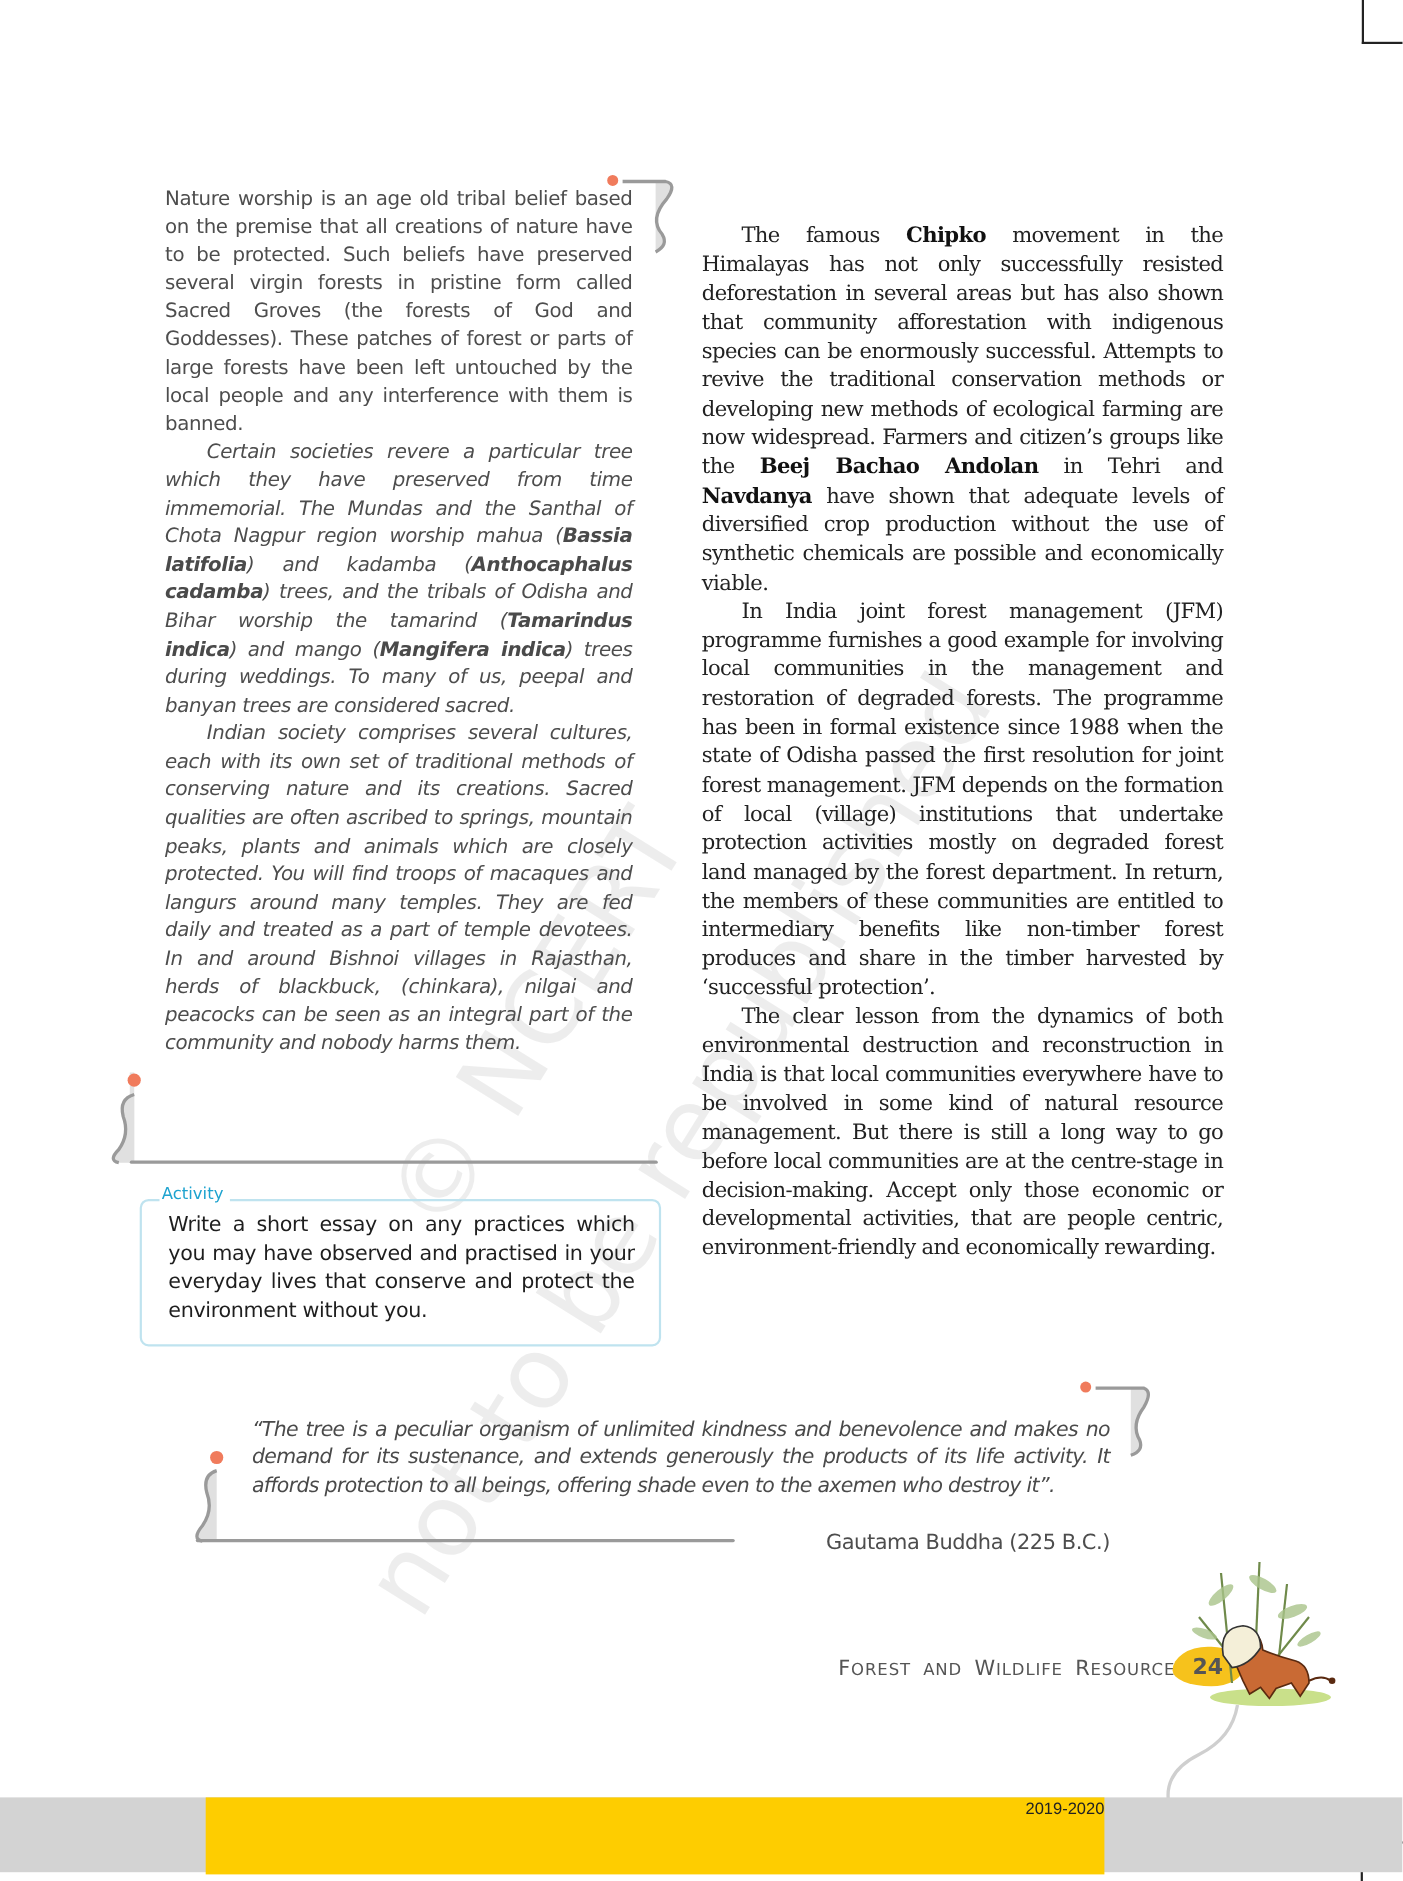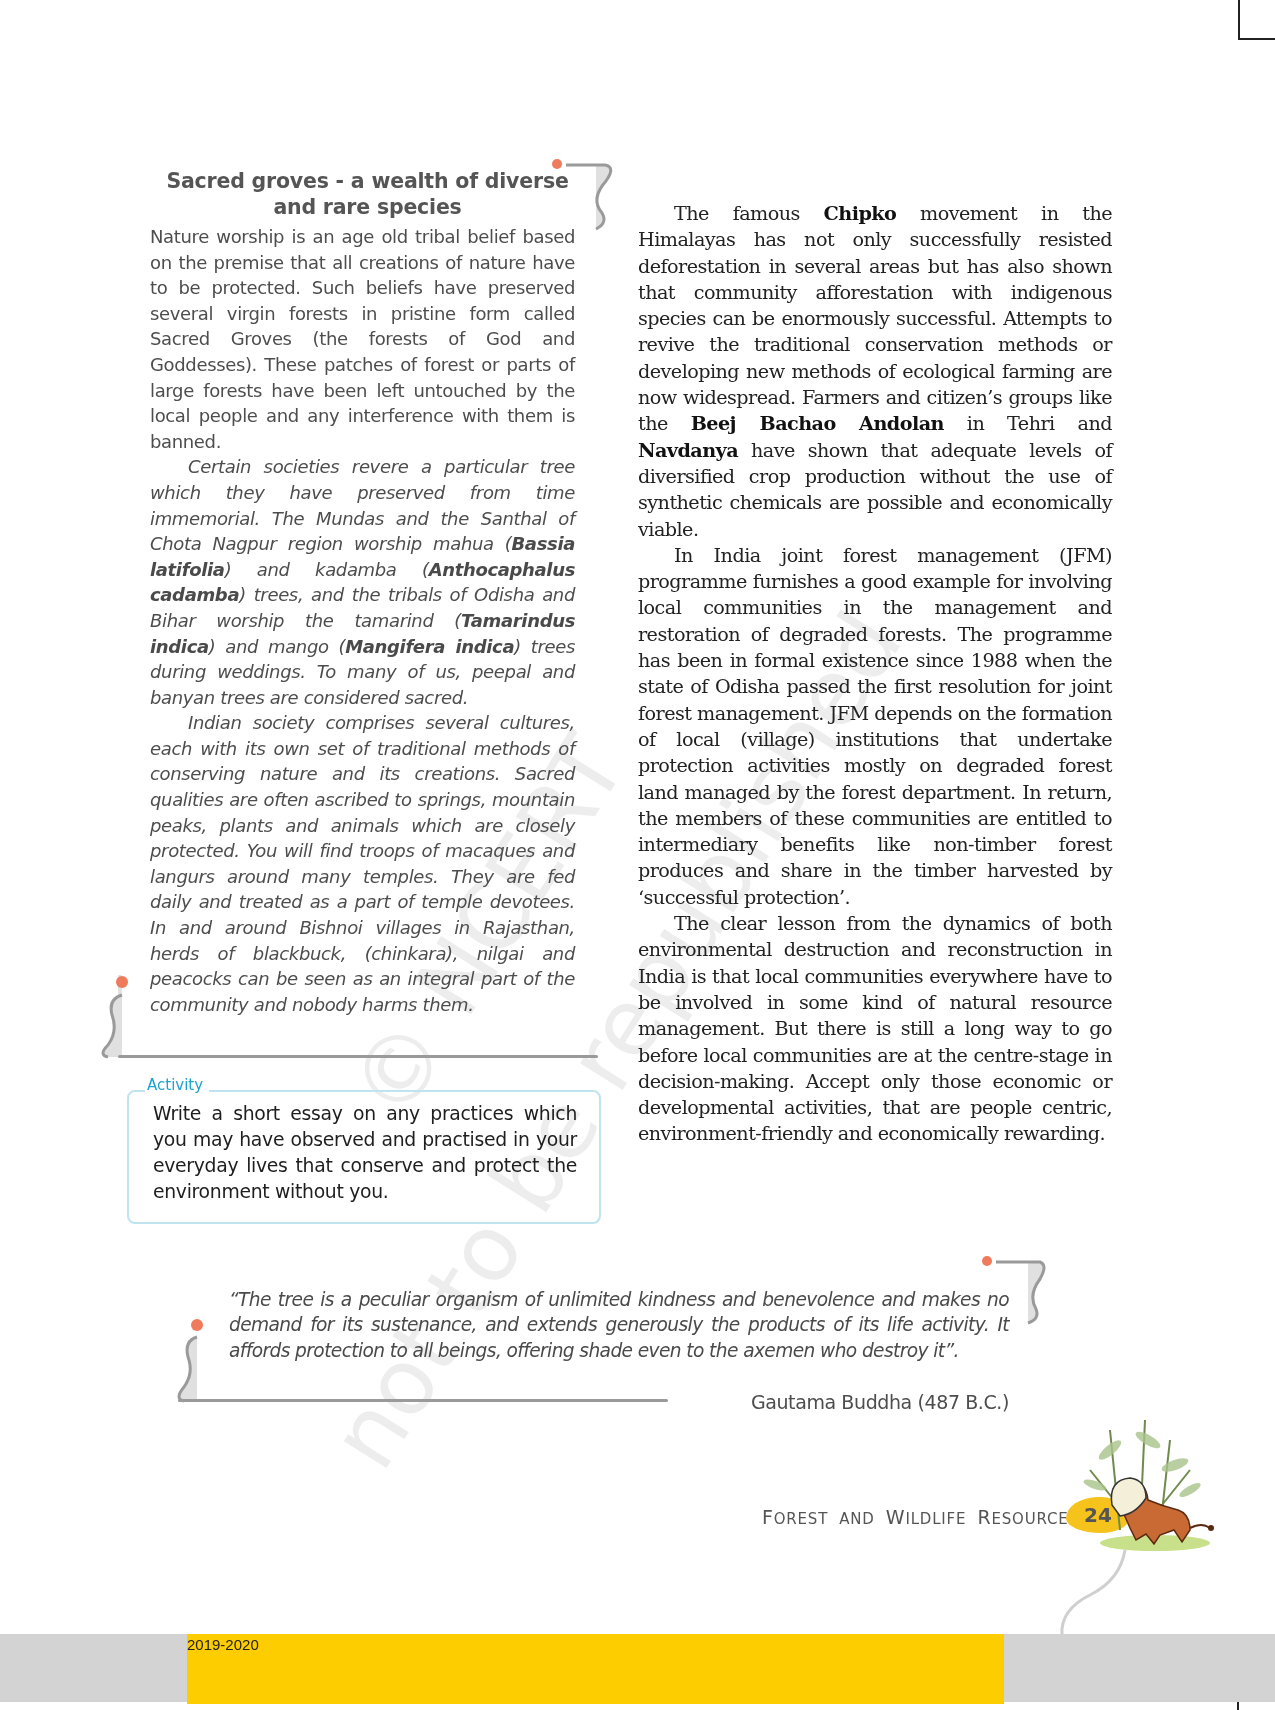--- a/index.html
+++ b/index.html
@@ -49,21 +49,21 @@
   
   .running-head { position:absolute; left:762px; top:1506px; color:#555; font-size:15px; letter-spacing:0.8px;
     font-family:"DejaVu Sans", sans-serif; }
   .running-head .cap { font-size:19px; }
   .page-blob { position:absolute; left:1066px; top:1497px; width:64px; height:36px; background:#f6c21c;
     border-radius:50% 45% 45% 55% / 60% 55% 45% 40%; }
   .page-number { position:absolute; left:1066px; top:1503px; width:64px; text-align:center; color:#555;
     font-size:20px; font-weight:bold; }
   .bottom-band { position:absolute; left:0; top:1634px; width:1275px; height:68px; background:#d3d3d3; }
   .bottom-yellow { position:absolute; left:187px; top:1634px; width:817px; height:70px; background:#fecd00; }
-  .bottom-year { position:absolute; left:187px; top:1636px; width:817px; text-align:left; color:#222;
+  .bottom-year { position:absolute; left:187px; top:1636px; width:817px; text-align:right; color:#222;
     font-family:"Liberation Sans", sans-serif; font-size:15px; }
 
   .watermark { position:absolute; pointer-events:none; color:rgba(0,0,0,0.07);
     font-family:"DejaVu Sans", sans-serif; font-size:92px; white-space:nowrap; transform-origin:left top; }
 
   svg.deco { position:absolute; overflow:visible; }
 </style>
 </head>
 <body>
 
@@ -92,41 +92,37 @@
   <path d="M16 7 H60 Q68 10 60 24 Q48 40 56 54 Q60 64 48 68" stroke="#9a9a9a" stroke-width="3" fill="none"></path>
 </svg>
 <svg class="deco" style="left:170px; top:1315px;" width="40" height="90">
   <circle cx="27" cy="10" r="6" fill="#f07b5c"></circle>
   <path d="M27 22 Q14 26 18 42 Q24 58 14 72 Q4 84 14 86 L27 86 Z" fill="#e0e0e0"></path>
   <path d="M27 22 Q14 26 18 42 Q24 58 14 72 Q4 84 14 86" stroke="#9a9a9a" stroke-width="3" fill="none"></path>
 </svg>
 <div class="quote-line"></div>
 
 <div class="left-col">
-  <div class="box-title">
-    <div>Sacred groves - a wealth of diverse</div>
-    <div>and rare species</div>
-  </div>
   <p class="left-para">Nature worship is an age old tribal belief based on the premise that all creations of nature have to be protected. Such beliefs have preserved several virgin forests in pristine form called Sacred Groves (the forests of God and Goddesses). These patches of forest or parts of large forests have been left untouched by the local people and any interference with them is banned.</p>
   <p class="left-para indent"><span>Certain societies revere a particular tree which they have preserved from time immemorial. The Mundas and the Santhal of Chota Nagpur region worship mahua (</span><b>Bassia latifolia</b><span>) and kadamba (</span><b>Anthocaphalus cadamba</b><span>) trees, and the tribals of Odisha and Bihar worship the tamarind (</span><b>Tamarindus indica</b><span>) and mango (</span><b>Mangifera indica</b><span>) trees during weddings. To many of us, peepal and banyan trees are considered sacred.</span></p>
   <p class="left-para indent">Indian society comprises several cultures, each with its own set of traditional methods of conserving nature and its creations. Sacred qualities are often ascribed to springs, mountain peaks, plants and animals which are closely protected. You will find troops of macaques and langurs around many temples. They are fed daily and treated as a part of temple devotees. In and around Bishnoi villages in Rajasthan, herds of blackbuck, (chinkara), nilgai and peacocks can be seen as an integral part of the community and nobody harms them.</p>
 </div>
 
 <div class="activity-box"></div>
 <div class="activity-label">Activity</div>
 <div class="activity-text">Write a short essay on any practices which you may have observed and practised in your everyday lives that conserve and protect the environment without you.</div>
 
 <div class="right-col">
   <p class="right-para indent"><span>The famous </span><b>Chipko</b><span> movement in the Himalayas has not only successfully resisted deforestation in several areas but has also shown that community afforestation with indigenous species can be enormously successful. Attempts to revive the traditional conservation methods or developing new methods of ecological farming are now widespread. Farmers and citizen’s groups like the </span><b>Beej Bachao Andolan</b><span> in Tehri and </span><b>Navdanya</b><span> have shown that adequate levels of diversified crop production without the use of synthetic chemicals are possible and economically viable.</span></p>
   <p class="right-para indent">In India joint forest management (JFM) programme furnishes a good example for involving local communities in the management and restoration of degraded forests. The programme has been in formal existence since 1988 when the state of Odisha passed the first resolution for joint forest management. JFM depends on the formation of local (village) institutions that undertake protection activities mostly on degraded forest land managed by the forest department. In return, the members of these communities are entitled to intermediary benefits like non-timber forest produces and share in the timber harvested by ‘successful protection’.</p>
   <p class="right-para indent">The clear lesson from the dynamics of both environmental destruction and reconstruction in India is that local communities everywhere have to be involved in some kind of natural resource management. But there is still a long way to go before local communities are at the centre-stage in decision-making. Accept only those economic or developmental activities, that are people centric, environment-friendly and economically rewarding.</p>
 </div>
 
 <div class="quote-text">“The tree is a peculiar organism of unlimited kindness and benevolence and makes no demand for its sustenance, and extends generously the products of its life activity. It affords protection to all beings, offering shade even to the axemen who destroy it”.</div>
-<div class="quote-attrib">Gautama Buddha (487 B.C.)</div>
+<div class="quote-attrib">Gautama Buddha (225 B.C.)</div>
 
 <div class="running-head">
   <span class="cap">F</span><span>OREST</span>&nbsp;&nbsp;<span>AND</span>&nbsp;&nbsp;<span class="cap">W</span><span>ILDLIFE</span>&nbsp;&nbsp;<span class="cap">R</span><span>ESOURCES</span>
 </div>
 <div class="page-blob"></div>
 <div class="page-number">24</div>
 
 <svg class="deco" style="left:1050px; top:1410px;" width="180" height="230">
   <g stroke="#6f8a4a" stroke-width="2" fill="none">
     <path d="M70 120 L60 20"></path>

